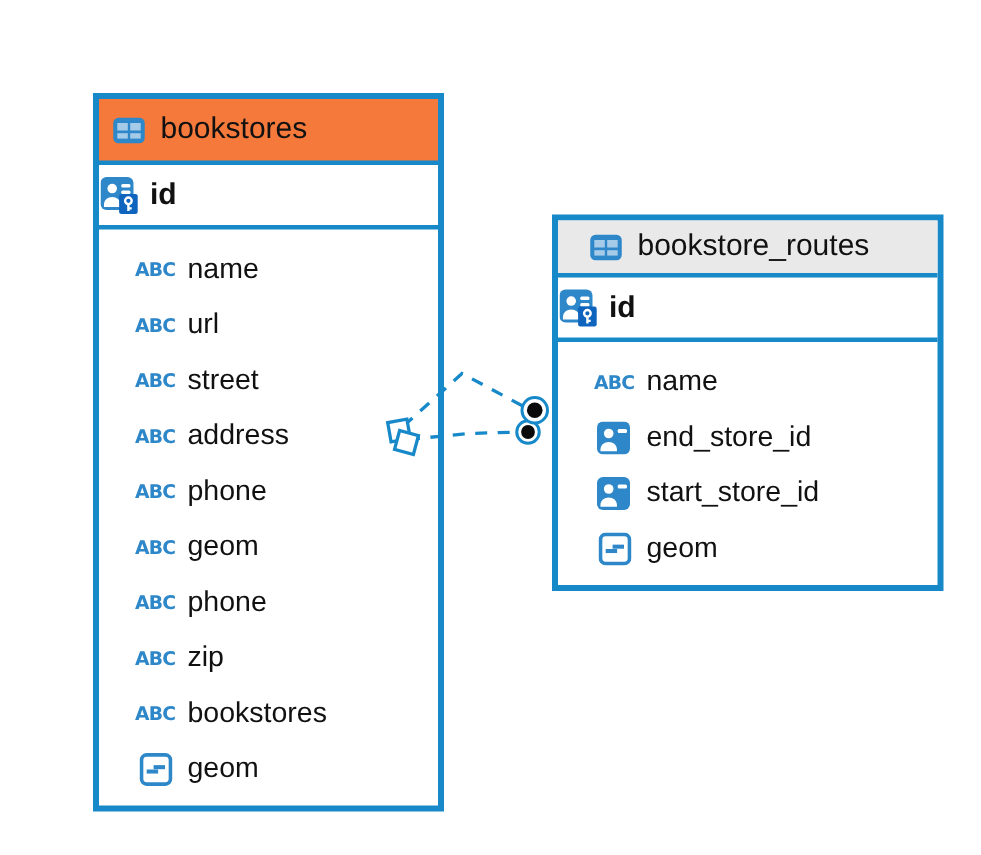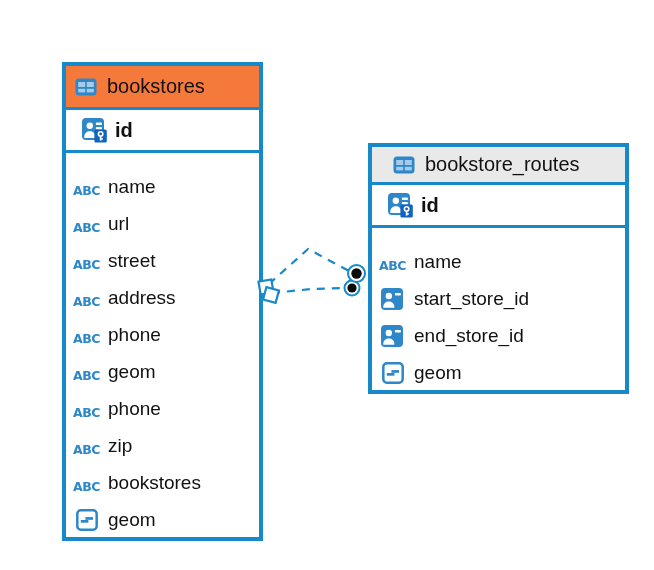--- a/index.html
+++ b/index.html
@@ -19,42 +19,42 @@
     overflow:hidden;
     font-family:"Liberation Sans","DejaVu Sans",sans-serif;
     color:var(--text);
   }
   .er-table{
     position:absolute;
     background:#fff;
     border:4px solid var(--blue);
     z-index:1;
   }
-  #table-0{left:62px;top:62px;width:201px;}
+  #table-0{left:62px;top:62px;width:234px;}
   #table-1{left:368px;top:143px;width:261px;}
   .table-header{
     display:flex;align-items:center;gap:9px;
     padding-left:8px;
     border-bottom:3px solid var(--blue);
     font-size:20px;font-weight:400;
   }
   #table-0 .table-header{height:44px;}
   #table-1 .table-header{height:38px;}
   .table-header.orange{background:var(--orange);}
   .table-header.gray{background:var(--gray);padding-left:20px;}
   .pk-row{
     display:flex;align-items:center;gap:7px;
-    height:43px;padding-left:15px;
+    height:43px;padding-left:0;
     border-bottom:3px solid var(--blue);
     font-size:20px;font-weight:700;
   }
   .col-list{padding:8px 0 6px 0;}
   .col-row{
-    display:flex;align-items:flex-end;gap:8px;
-    height:37px;padding-left:7px;
+    display:flex;align-items:center;gap:8px;
+    height:37px;padding-left:24px;
     font-size:19px;font-weight:400;
   }
   .col-icon,.pk-icon,.tbl-icon{
     display:inline-flex;align-items:center;justify-content:center;
     width:27px;flex:0 0 27px;
   }
   .tbl-icon{width:24px;flex:0 0 24px;}
   .abc{
     font-family:"DejaVu Sans","Liberation Sans",sans-serif;
     font-size:12.5px;font-weight:800;letter-spacing:-0.5px;
@@ -212,32 +212,32 @@
         </div>
         <div class="col-row">
           <span class="col-icon">
             <svg width="23" height="22" viewBox="0 0 23 22">
               <rect x="0" y="0" width="22" height="22" rx="4" fill="var(--icon-blue)"></rect>
               <circle cx="7.8" cy="8" r="3.2" fill="#fff"></circle>
               <path d="M2.3 18.8c0-3.2 2.5-5.2 5.5-5.2s5.5 2 5.5 5.2v1H2.3z" fill="#fff"></path>
               <rect x="13.8" y="5" width="6.2" height="2.6" rx="1" fill="#fff"></rect>
             </svg>
           </span>
-          <span class="col-label">start_store_id</span>
+          <span class="col-label">end_store_id</span>
         </div>
         <div class="col-row">
           <span class="col-icon">
             <svg width="23" height="22" viewBox="0 0 23 22">
               <rect x="0" y="0" width="22" height="22" rx="4" fill="var(--icon-blue)"></rect>
               <circle cx="7.8" cy="8" r="3.2" fill="#fff"></circle>
               <path d="M2.3 18.8c0-3.2 2.5-5.2 5.5-5.2s5.5 2 5.5 5.2v1H2.3z" fill="#fff"></path>
               <rect x="13.8" y="5" width="6.2" height="2.6" rx="1" fill="#fff"></rect>
             </svg>
           </span>
-          <span class="col-label">end_store_id</span>
+          <span class="col-label">start_store_id</span>
         </div>
         <div class="col-row">
           <span class="col-icon">
             <svg width="22" height="22" viewBox="0 0 22 22">
               <rect x="1.3" y="1.3" width="19.4" height="19.4" rx="3.5" fill="#fff" stroke="var(--icon-blue)" stroke-width="2.5"></rect>
               <rect x="4.8" y="11" width="7.6" height="2.7" fill="var(--icon-blue)"></rect>
               <rect x="9.4" y="8.1" width="7.6" height="2.7" fill="var(--icon-blue)"></rect>
             </svg>
           </span>
           <span class="col-label">geom</span>

